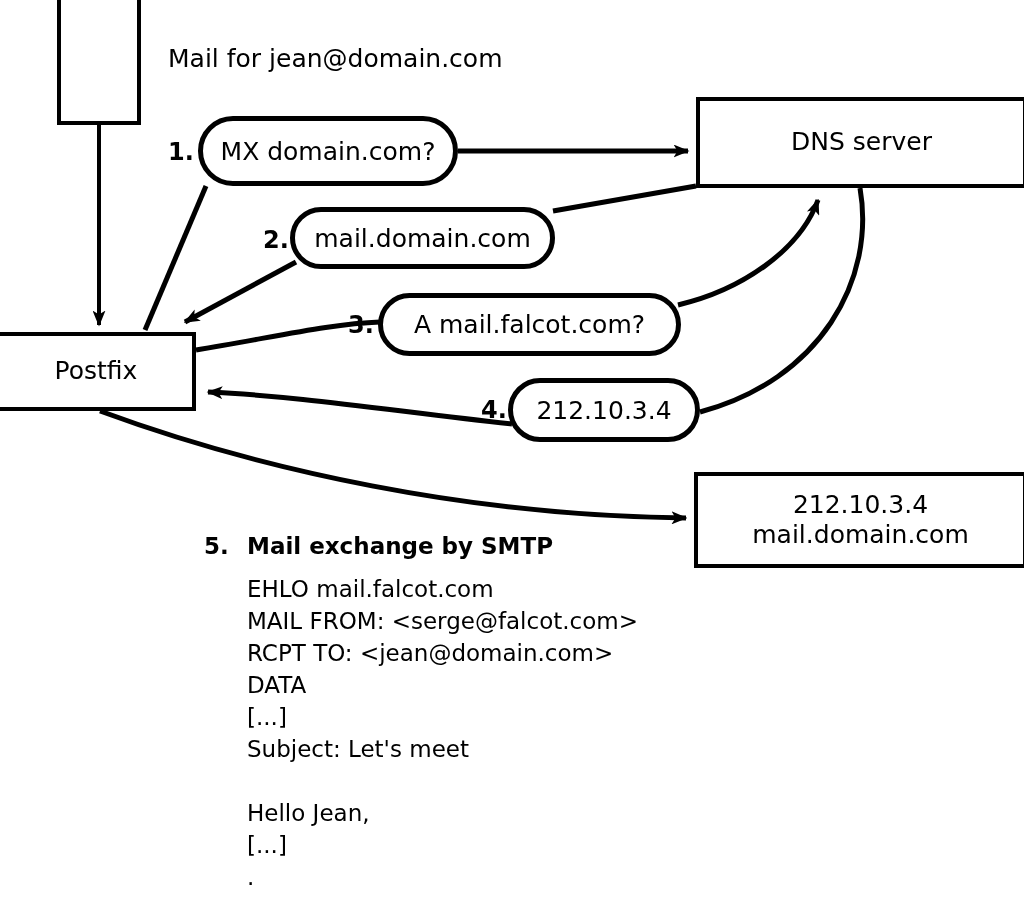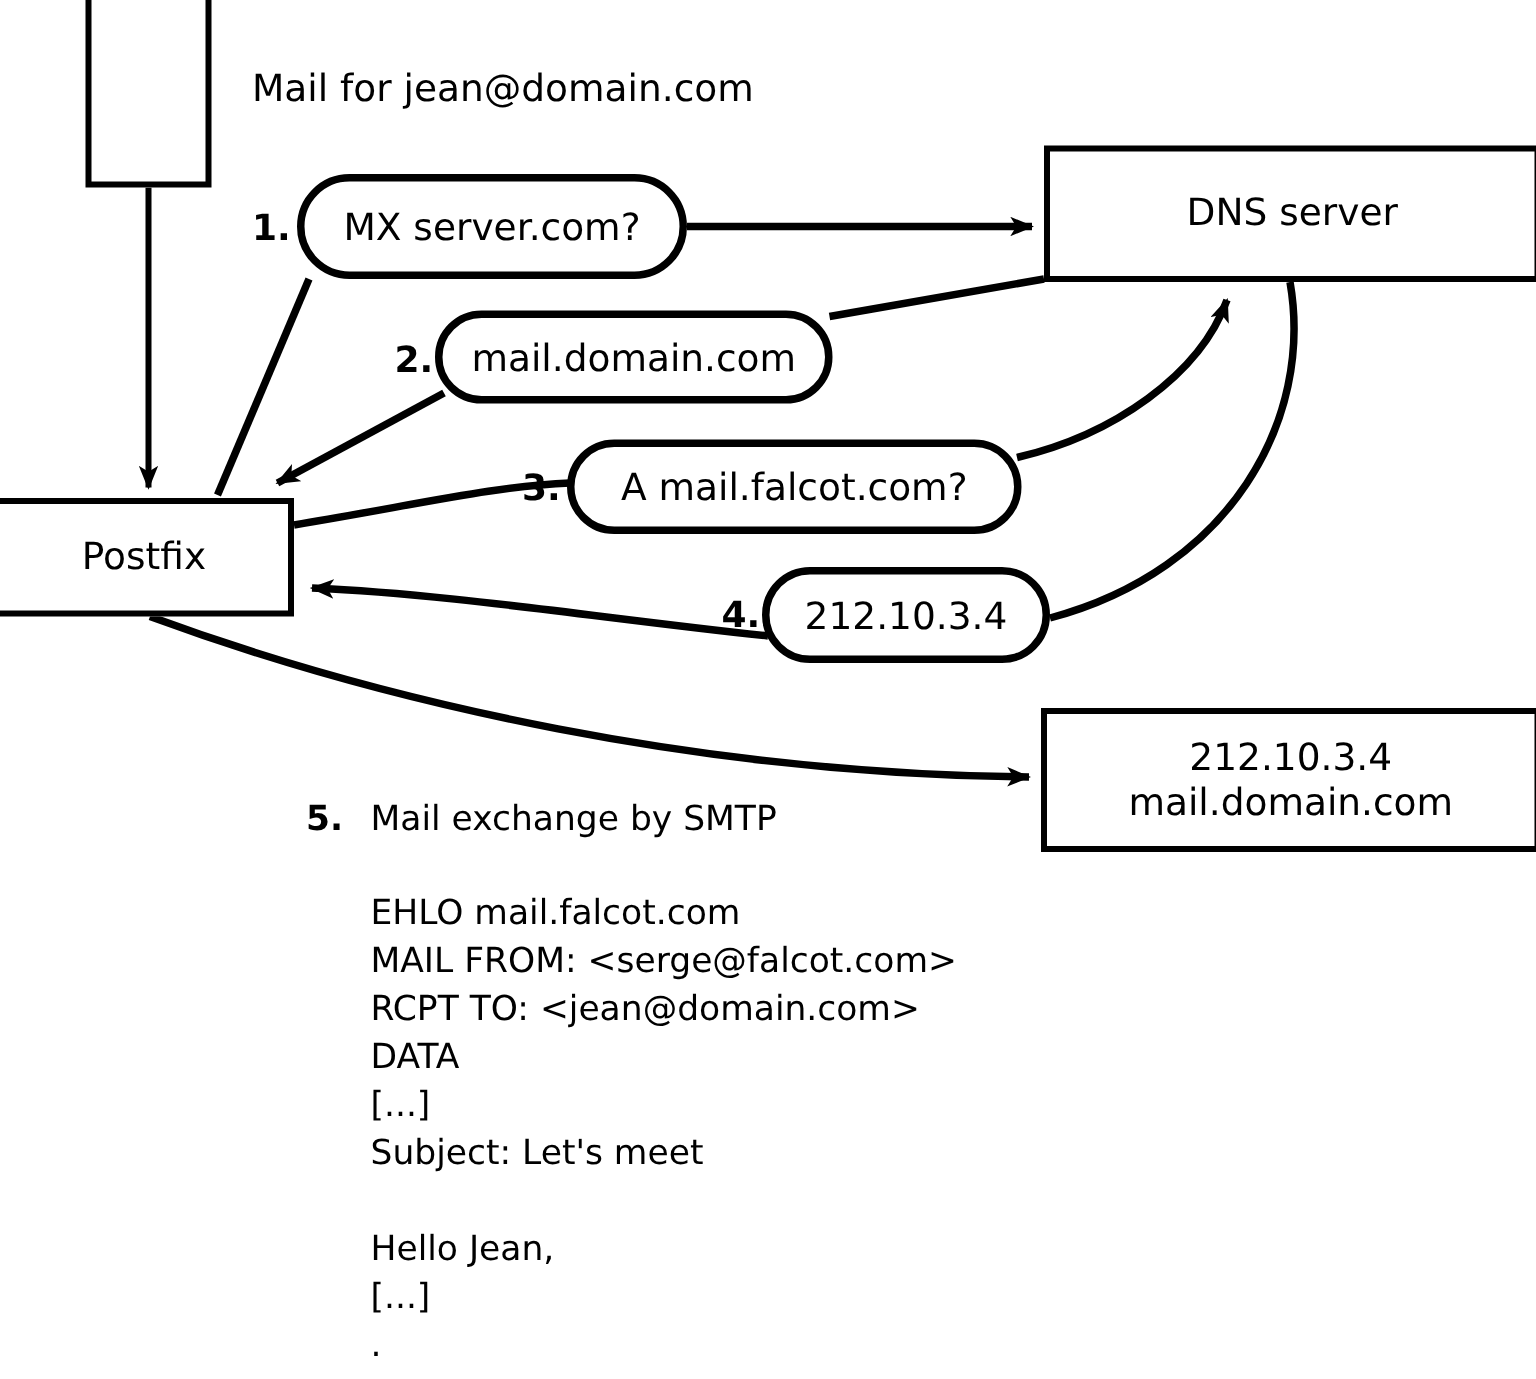--- a/index.html
+++ b/index.html
@@ -87,25 +87,26 @@
     top: 44px;
     font-size: 25px;
     z-index: 5;
   }
   #step5-label {
     position: absolute;
     left: 247px;
     top: 533px;
     font-size: 23px;
     z-index: 5;
+    font-weight: bold;
   }
   #smtp-transcript {
     position: absolute;
     left: 247px;
-    top: 593px;
+    top: 573px;
     font-size: 23px;
     line-height: 32px;
     white-space: pre;
     z-index: 5;
   }
   .transcript-line { display: block; min-height: 32px; }
 </style>
 </head>
 <body>
 
@@ -150,21 +151,21 @@
 
   <div class="node-box" id="postfix-box">Postfix</div>
 
   <div class="node-box" id="target-box">
     <div>
       <div>212.10.3.4</div>
       <div>mail.domain.com</div>
     </div>
   </div>
 
-  <div class="bubble" id="bubble-1">MX server.com?</div>
+  <div class="bubble" id="bubble-1">MX domain.com?</div>
   <div class="bubble" id="bubble-2">mail.domain.com</div>
   <div class="bubble" id="bubble-3">A mail.falcot.com?</div>
   <div class="bubble" id="bubble-4">212.10.3.4</div>
 
   <div class="step-num" id="step-num-1">1.</div>
   <div class="step-num" id="step-num-2">2.</div>
   <div class="step-num" id="step-num-3">3.</div>
   <div class="step-num" id="step-num-4">4.</div>
   <div class="step-num" id="step-num-5">5.</div>
 

